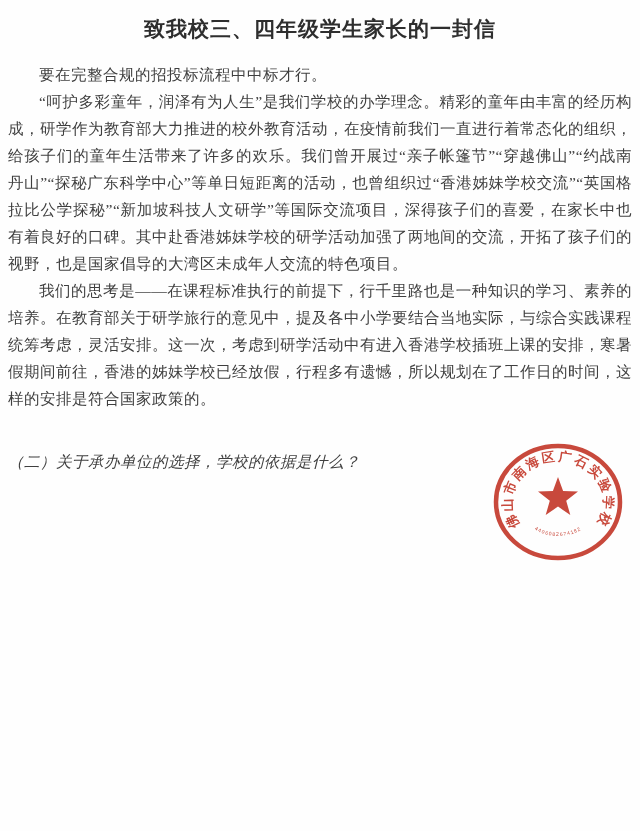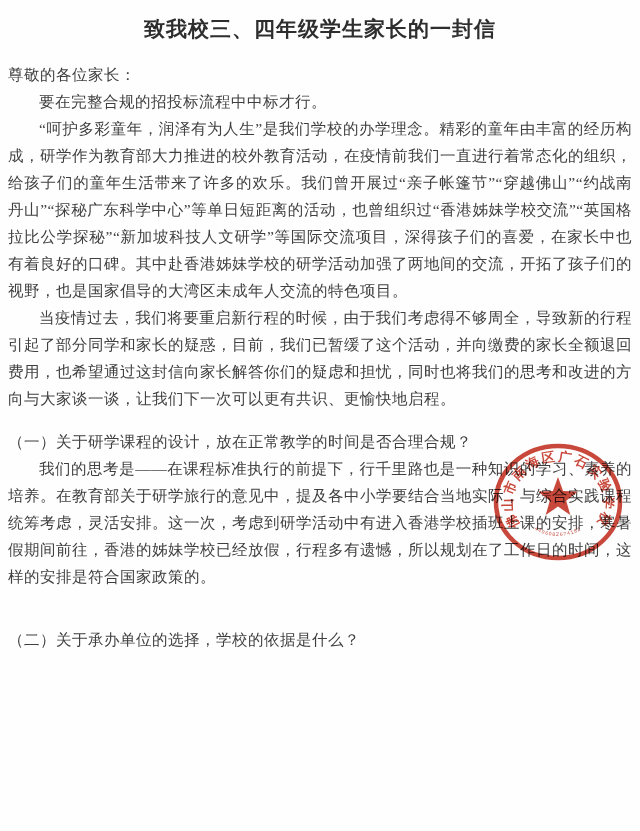--- a/index.html
+++ b/index.html
@@ -30,21 +30,21 @@
   .page p {
     margin: 0;
     font-size: 15.5px;
     line-height: 27px;
     text-align: justify;
     text-align-last: left;
     letter-spacing: 0.5px;
   }
   .indent { text-indent: 2em; }
   .heading { margin-top: 16px !important; }
-  .heading2 { margin-top: 36px !important; }
+  .heading2 { margin-top: 36px !important; font-style: italic; }
   .body2 { line-height: 26.5px !important; }
   .seal {
     position: absolute;
     left: 488px;
     top: 440px;
     mix-blend-mode: multiply;
     opacity: 0.92;
     filter: blur(0.3px);
     pointer-events: none;
   }
@@ -57,26 +57,23 @@
     font-family: "Liberation Sans", "DejaVu Sans", sans-serif;
     letter-spacing: 1px;
   }
 </style>
 </head>
 <body>
 
 <div class="page">
   <h1 class="title">致我校三、四年级学生家长的一封信</h1>
 
-  <p>尊敬的各位家长：</p>
   <p class="indent">要在完整合规的招投标流程中中标才行。</p>
   <p class="indent">“呵护多彩童年，润泽有为人生”是我们学校的办学理念。精彩的童年由丰富的经历构成，研学作为教育部大力推进的校外教育活动，在疫情前我们一直进行着常态化的组织，给孩子们的童年生活带来了许多的欢乐。我们曾开展过“亲子帐篷节”“穿越佛山”“约战南丹山”“探秘广东科学中心”等单日短距离的活动，也曾组织过“香港姊妹学校交流”“英国格拉比公学探秘”“新加坡科技人文研学”等国际交流项目，深得孩子们的喜爱，在家长中也有着良好的口碑。其中赴香港姊妹学校的研学活动加强了两地间的交流，开拓了孩子们的视野，也是国家倡导的大湾区未成年人交流的特色项目。</p>
-  <p class="indent">当疫情过去，我们将要重启新行程的时候，由于我们考虑得不够周全，导致新的行程引起了部分同学和家长的疑惑，目前，我们已暂缓了这个活动，并向缴费的家长全额退回费用，也希望通过这封信向家长解答你们的疑虑和担忧，同时也将我们的思考和改进的方向与大家谈一谈，让我们下一次可以更有共识、更愉快地启程。</p>
 
-  <p class="heading">（一）关于研学课程的设计，放在正常教学的时间是否合理合规？</p>
   <p class="indent">我们的思考是——在课程标准执行的前提下，行千里路也是一种知识的学习、素养的培养。在教育部关于研学旅行的意见中，提及各中小学要结合当地实际，与综合实践课程统筹考虑，灵活安排。这一次，考虑到研学活动中有进入香港学校插班上课的安排，寒暑假期间前往，香港的姊妹学校已经放假，行程多有遗憾，所以规划在了工作日的时间，这样的安排是符合国家政策的。</p>
 
   <p class="heading2">（二）关于承办单位的选择，学校的依据是什么？</p>
 
   <svg class="seal" width="140" height="126" viewBox="0 0 140 126" xmlns="http://www.w3.org/2000/svg">
     <ellipse cx="70" cy="62" rx="62" ry="56" fill="none" stroke-width="4.5" stroke="#c5392b"></ellipse>
     <path id="sealArc" d="M 33.8 87.3 A 46 41 0 1 1 106.2 87.3" fill="none"></path>
     <text class="seal-arc-text" font-size="13" fill="#c5392b">
       <textPath href="#sealArc" startOffset="50%" text-anchor="middle">佛山市南海区广石实验学校</textPath>
     </text>

